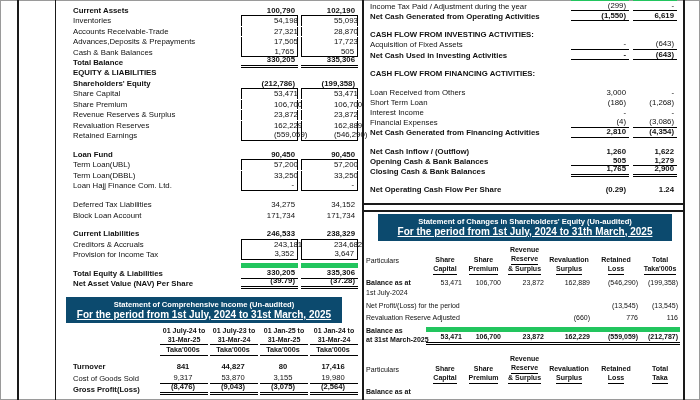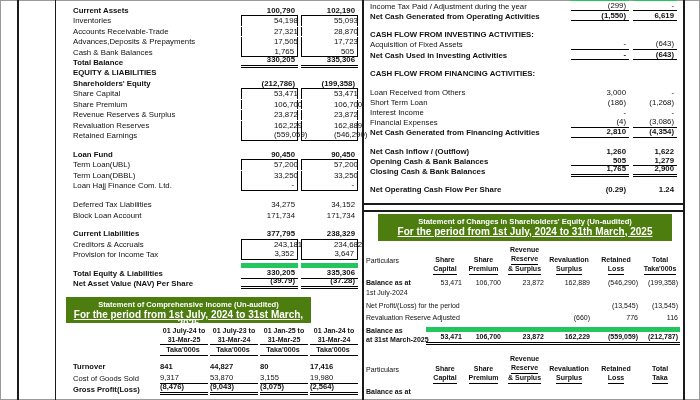--- a/index.html
+++ b/index.html
@@ -20,29 +20,29 @@
   .blankrow{height:8.4px;}
   .b{font-weight:bold;}
   .bx{border-left:1.5px solid #000;border-right:1.5px solid #000;padding-left:32px;}
   .bx-t{border-top:1.5px solid #000;}
   .bx-b{border-bottom:1.5px solid #000;}
   .rt{border-top:5px solid #22c55e;}
   .rb{border-bottom:1px solid #000;}
   .rbd{border-bottom:3px double #000;}
 
   
-  .bar{position:absolute;background:#4d7c0f;color:#fff;text-align:center;font-weight:bold;padding-top:3px;box-sizing:border-box;}
+  .bar{position:absolute;background:#0c4a6e;color:#fff;text-align:center;font-weight:bold;padding-top:3px;box-sizing:border-box;}
   .bar .bar-title{font-size:7.6px;line-height:9.5px;}
   .bar .bar-sub{font-size:10px;line-height:9.5px;text-decoration:underline;}
 
   
   .is{position:absolute;left:73px;top:327px;width:285px;font-size:7.6px;}
   .isrow{display:flex;align-items:flex-end;white-space:nowrap;}
   .is .lbl{flex:1;}
-  .is .col{width:48px;margin-left:2px;text-align:left;padding-right:2px;box-sizing:border-box;}
+  .is .col{width:48px;margin-left:2px;text-align:center;padding-right:2px;box-sizing:border-box;}
   .is .hcol{display:flex;flex-direction:column;align-items:center;text-align:center;font-weight:bold;font-size:7px;line-height:8.6px;padding-right:0;}
   .is .unit{font-weight:bold;border-top:1px solid #000;border-bottom:1px solid #000;text-align:center;font-size:7.2px;line-height:10px;}
   .is .datarow{height:11.2px;line-height:10px;}
   .is .sp{height:5px;}
 
   
   .eq{position:absolute;left:366px;width:314px;font-size:7px;}
   .eqrow{display:flex;white-space:nowrap;line-height:9.6px;}
   .eq .c0{width:60px;}
   .eq .c1{width:38px;}
@@ -160,21 +160,21 @@
         <span class="val v2">34,152</span>
       </div>
       <div class="finrow">
         <span class="lbl">Block Loan Account</span>
         <span class="val v1">171,734</span>
         <span class="val v2">171,734</span>
       </div>
       <div class="blankrow"></div>
       <div class="finrow b">
         <span class="lbl">Current Liabilities</span>
-        <span class="val v1">377,795</span>
+        <span class="val v1">246,533</span>
         <span class="val v2">238,329</span>
       </div>
       <div class="finrow">
         <span class="lbl">Creditors &amp; Accruals</span>
         <span class="val v1 bx bx-t">243,181</span>
         <span class="val v2 bx bx-t">234,682</span>
       </div>
       <div class="finrow">
         <span class="lbl">Provision for Income Tax</span>
         <span class="val v1 bx bx-b">3,352</span>
@@ -186,21 +186,21 @@
         <span class="val v1 rt rb">330,205</span>
         <span class="val v2 rt rb">335,306</span>
       </div>
       <div class="finrow b">
         <span class="lbl">Net Asset Value (NAV) Per Share</span>
         <span class="val v1 rbd">(39.79)</span>
         <span class="val v2 rbd">(37.28)</span>
       </div>
     </div>
 
-  <div class="bar" style="left:66px;top:297px;width:245px;height:26px;">
+  <div class="bar" style="left:66px;top:297px;width:276px;height:26px;">
     <div class="bar-title">Statement of Comprehensive Income (Un-audited)</div>
     <div class="bar-sub">For the period from 1st July, 2024 to 31st March, 2025</div>
   </div>
 
   <div id="is-table" class="is">
       <div class="isrow">
         <span class="lbl"></span>
         <span class="col hcol">
           <span>01 July-24 to</span>
           <span>31-Mar-25</span>

